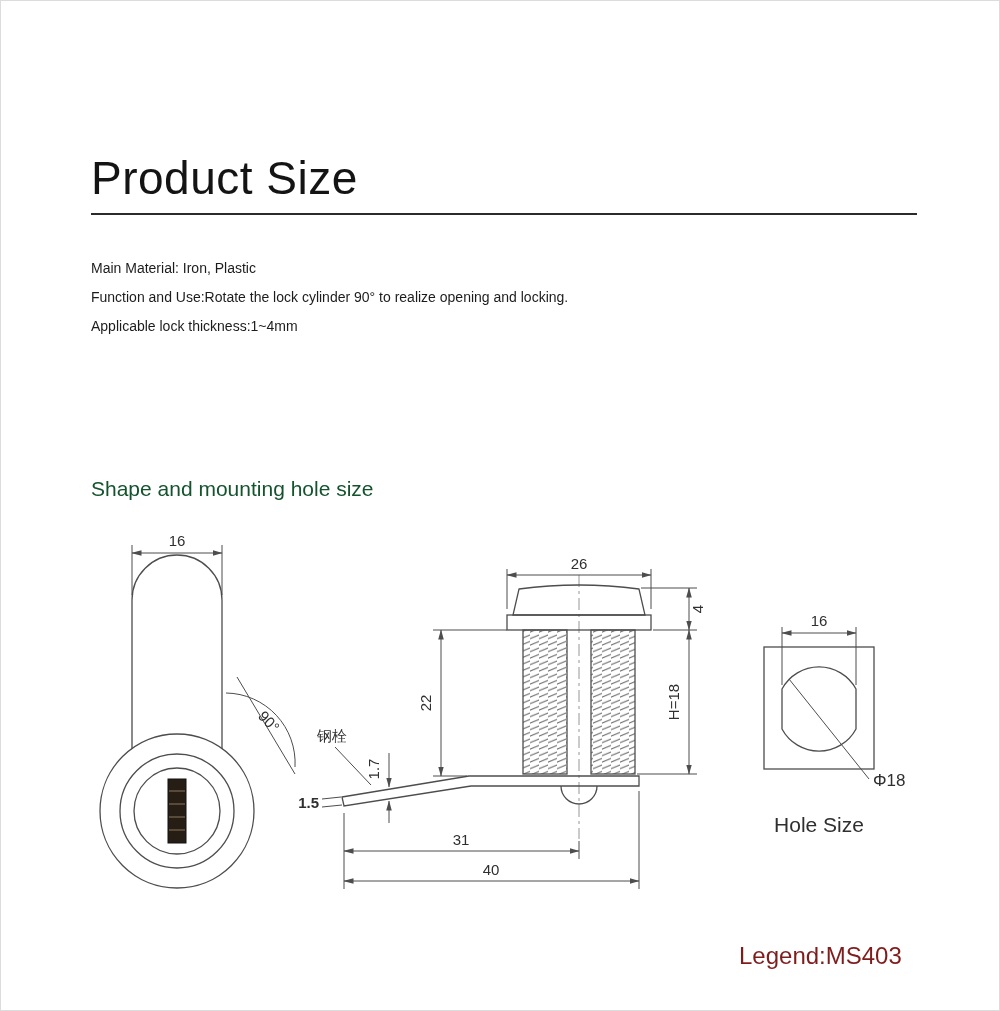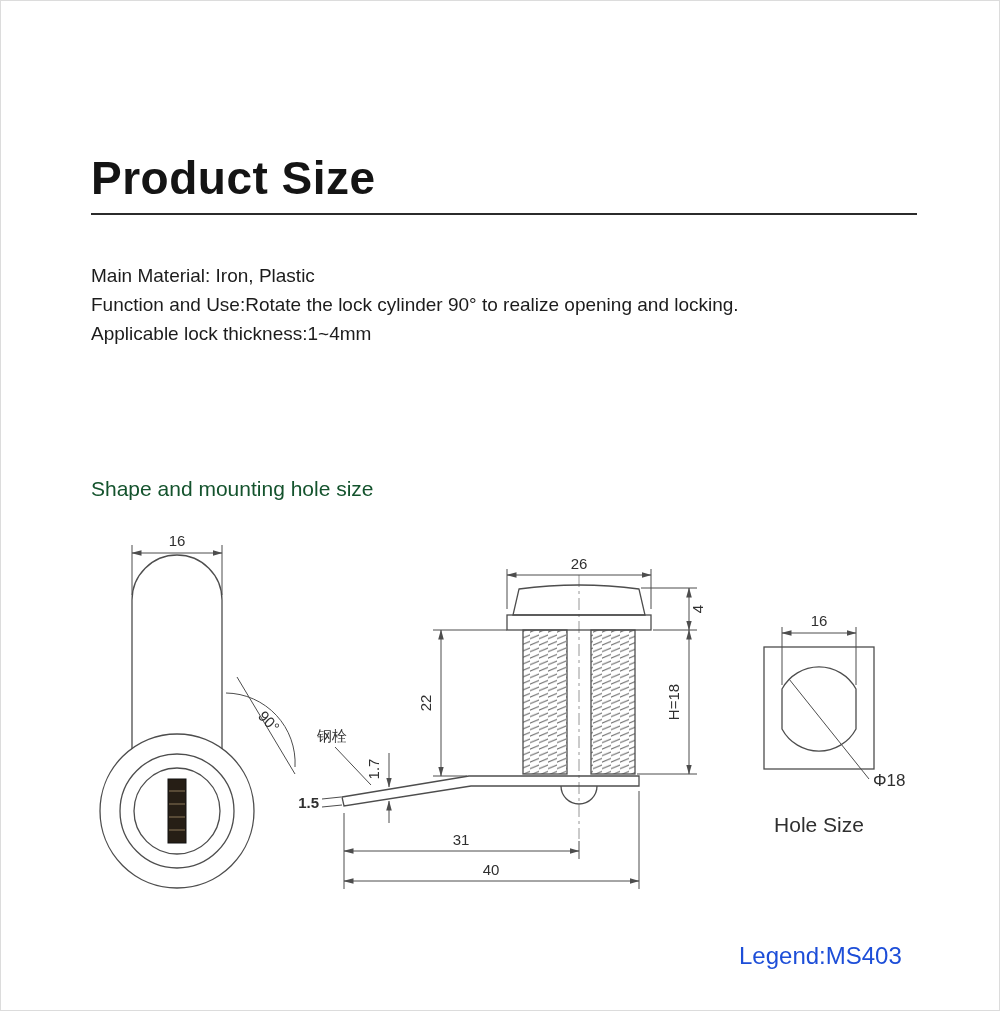--- a/index.html
+++ b/index.html
@@ -7,38 +7,38 @@
   .page {
     position:relative;
     width:1000px; height:1011px;
     background:#ffffff;
     border:1px solid #dcdcdc;
     font-family:"Liberation Sans", sans-serif;
     overflow:hidden;
   }
   .title {
     position:absolute; left:90px; top:150px;
-    font-size:46px; font-weight:bold; color:#141414; letter-spacing:0.5px;
+    font-size:46px; font-weight:normal; color:#141414; letter-spacing:0.5px;
   }
   .title-rule {
     position:absolute; left:90px; top:212px;
     width:826px; height:2px; background:#2b2b2b;
   }
   .desc {
     position:absolute; left:90px; top:253px;
-    font-size:19px; line-height:29px; color:#1c1c1c;margin-top:7px;
+    font-size:14px; line-height:29px; color:#1c1c1c;
   }
   .section-heading {
     position:absolute; left:90px; top:476px;
     font-size:21px; color:#14532d;
   }
   .drawing-svg { position:absolute; left:88px; top:528px; }
   .legend {
     position:absolute; left:738px; top:941px;
-    font-size:24px; color:#1d4ed8;text-align:right;
+    font-size:24px; color:#7f1d1d;text-align:right;
   }
   svg text { fill:#2f2f2f; font-family:"Liberation Sans", sans-serif; }
   .obj { stroke:#4d4d4d; stroke-width:1.3; fill:none; }
   .dim { stroke:#4d4d4d; stroke-width:1; fill:none; }
   .cl  { stroke:#8a8a8a; stroke-width:0.9; fill:none; stroke-dasharray:12 4 3 4; }
   .dimtext { font-size:15px; }
 </style>
 </head>
 <body>
 

